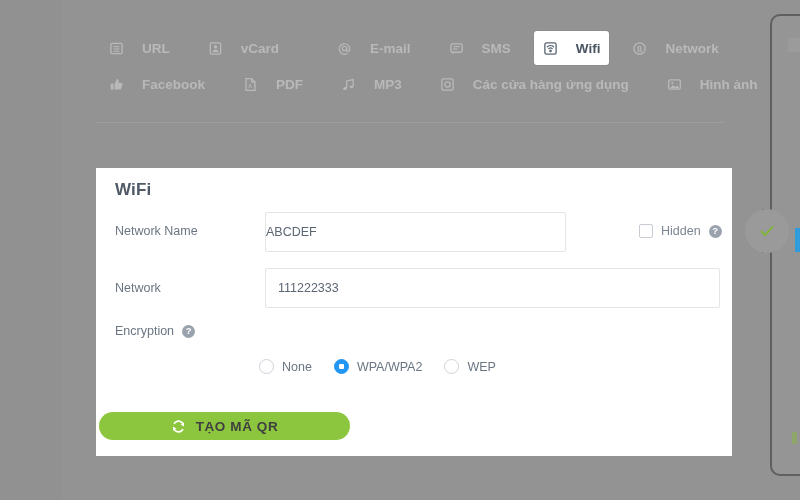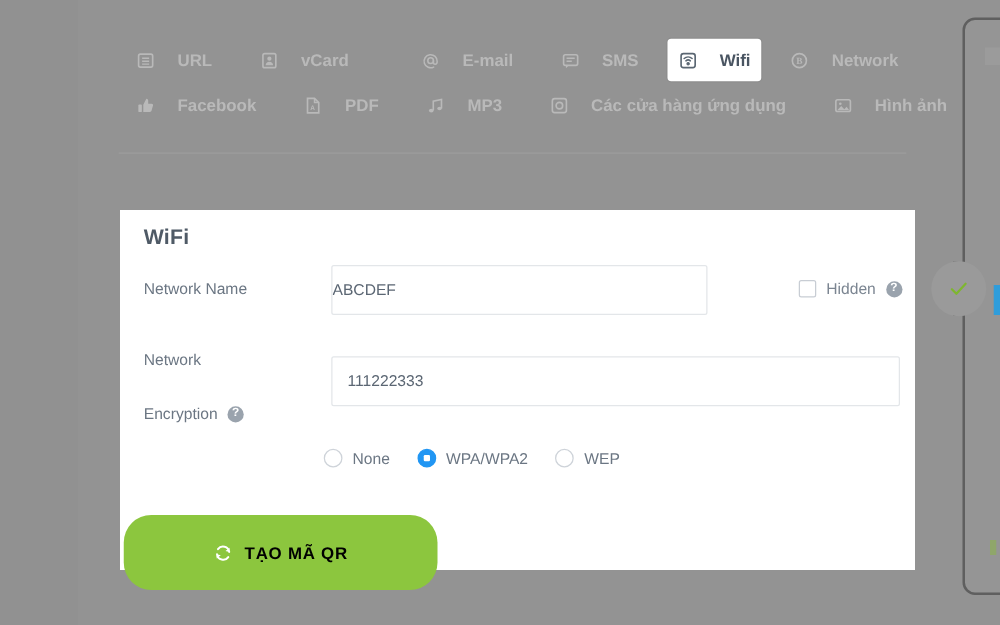--- a/index.html
+++ b/index.html
@@ -76,24 +76,24 @@
   .radio{display:flex;align-items:center;gap:8px;cursor:pointer;margin-top:23px;}
   .rdot{width:15px;height:15px;border-radius:50%;border:1.5px solid #ced3d9;background:#fff;box-sizing:border-box;
         display:flex;align-items:center;justify-content:center;}
   .radio.on .rdot{background:#2196f3;border-color:#2196f3;}
   .radio.on .rdot::after{content:"";width:5px;height:5px;border-radius:1px;background:#fff;display:block;}
   .rlabel{font-size:12.5px;color:#6b7683;}
   .rgap{width:22px;flex:0 0 auto;}
 
   
   .btn{
-    position:absolute;left:99px;top:412px;width:251px;height:60px;
+    position:absolute;left:99px;top:412px;width:251px;height:28px;
     background:#8cc63e;border:none;border-radius:22px;
     display:flex;align-items:center;justify-content:center;gap:10px;
-    color:#000000;font-size:13.5px;font-weight:bold;letter-spacing:.6px;
+    color:#404040;font-size:13.5px;font-weight:bold;letter-spacing:.6px;
     cursor:pointer;font-family:"Liberation Sans", sans-serif;
   }
   .btn svg{display:block;}
 
   
   .right-panel{
     position:absolute;left:770px;top:14px;width:60px;height:462px;
     background:#959595;border:2px solid #5f5f5f;border-radius:10px;
     box-sizing:border-box;
   }
@@ -270,21 +270,21 @@
     <div class="field-label" style="top:56px;">Network Name</div>
     <input class="inp" style="left: 169px; top: 44px; width: 301px; height: 40px; padding: 0px 0;" value="ABCDEF">
 
     <div class="checkwrap" style="left:496px;top:56px;margin-left:47px;">
       <span class="cbox"></span>
       <span class="cbox-label">Hidden</span>
       <span class="help">?</span>
     </div>
 
     <div class="field-label" style="top:113px;">Network</div>
-    <input class="inp" style="left: 169px; top: 117px; width: 455px; height: 40px; padding: 0px 12px;" value="111222333">
+    <input class="inp" style="left: 169px; top: 100px; width: 455px; height: 40px; padding: 0px 12px;" value="111222333">
 
     <div class="field-label" style="top:156px;display:flex;align-items:center;gap:8px;justify-content:space-between;">
       <span>Encryption</span>
       <span class="help">?</span>
     </div>
 
     <div class="radios" style="left:163px;top:168px;">
       <label class="radio">
         <span class="rdot"></span>
         <span class="rlabel">None</span>

